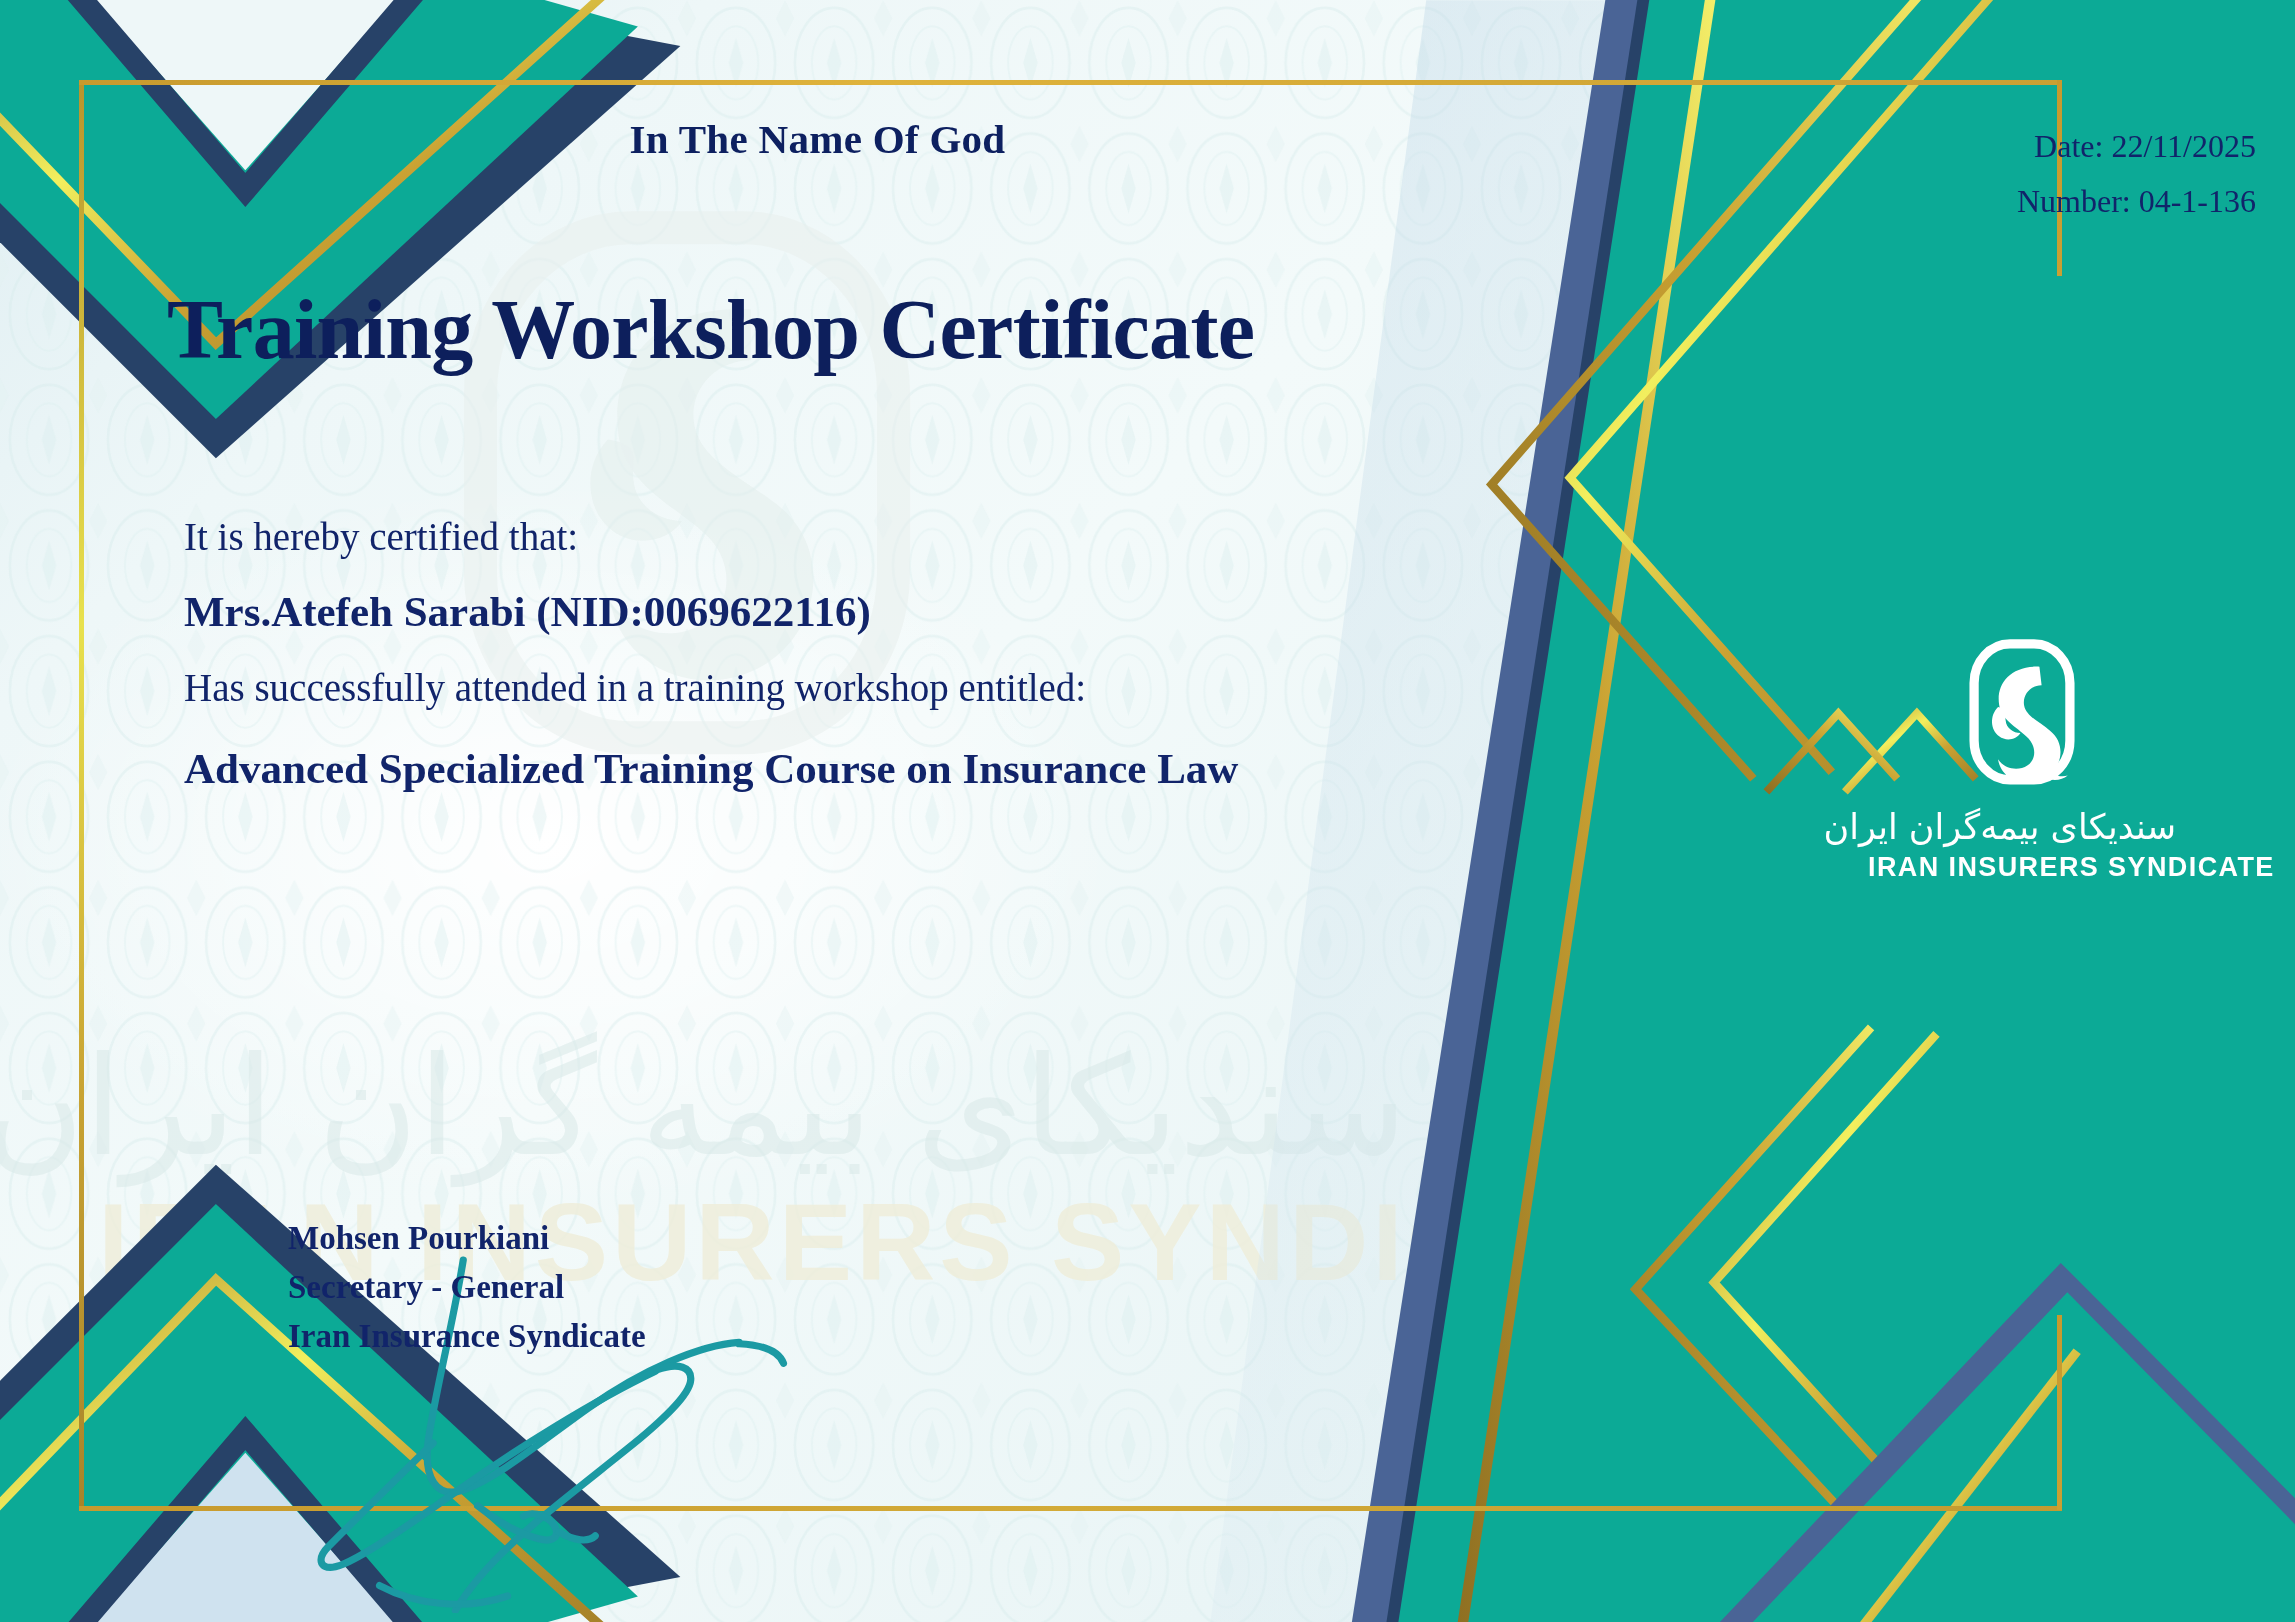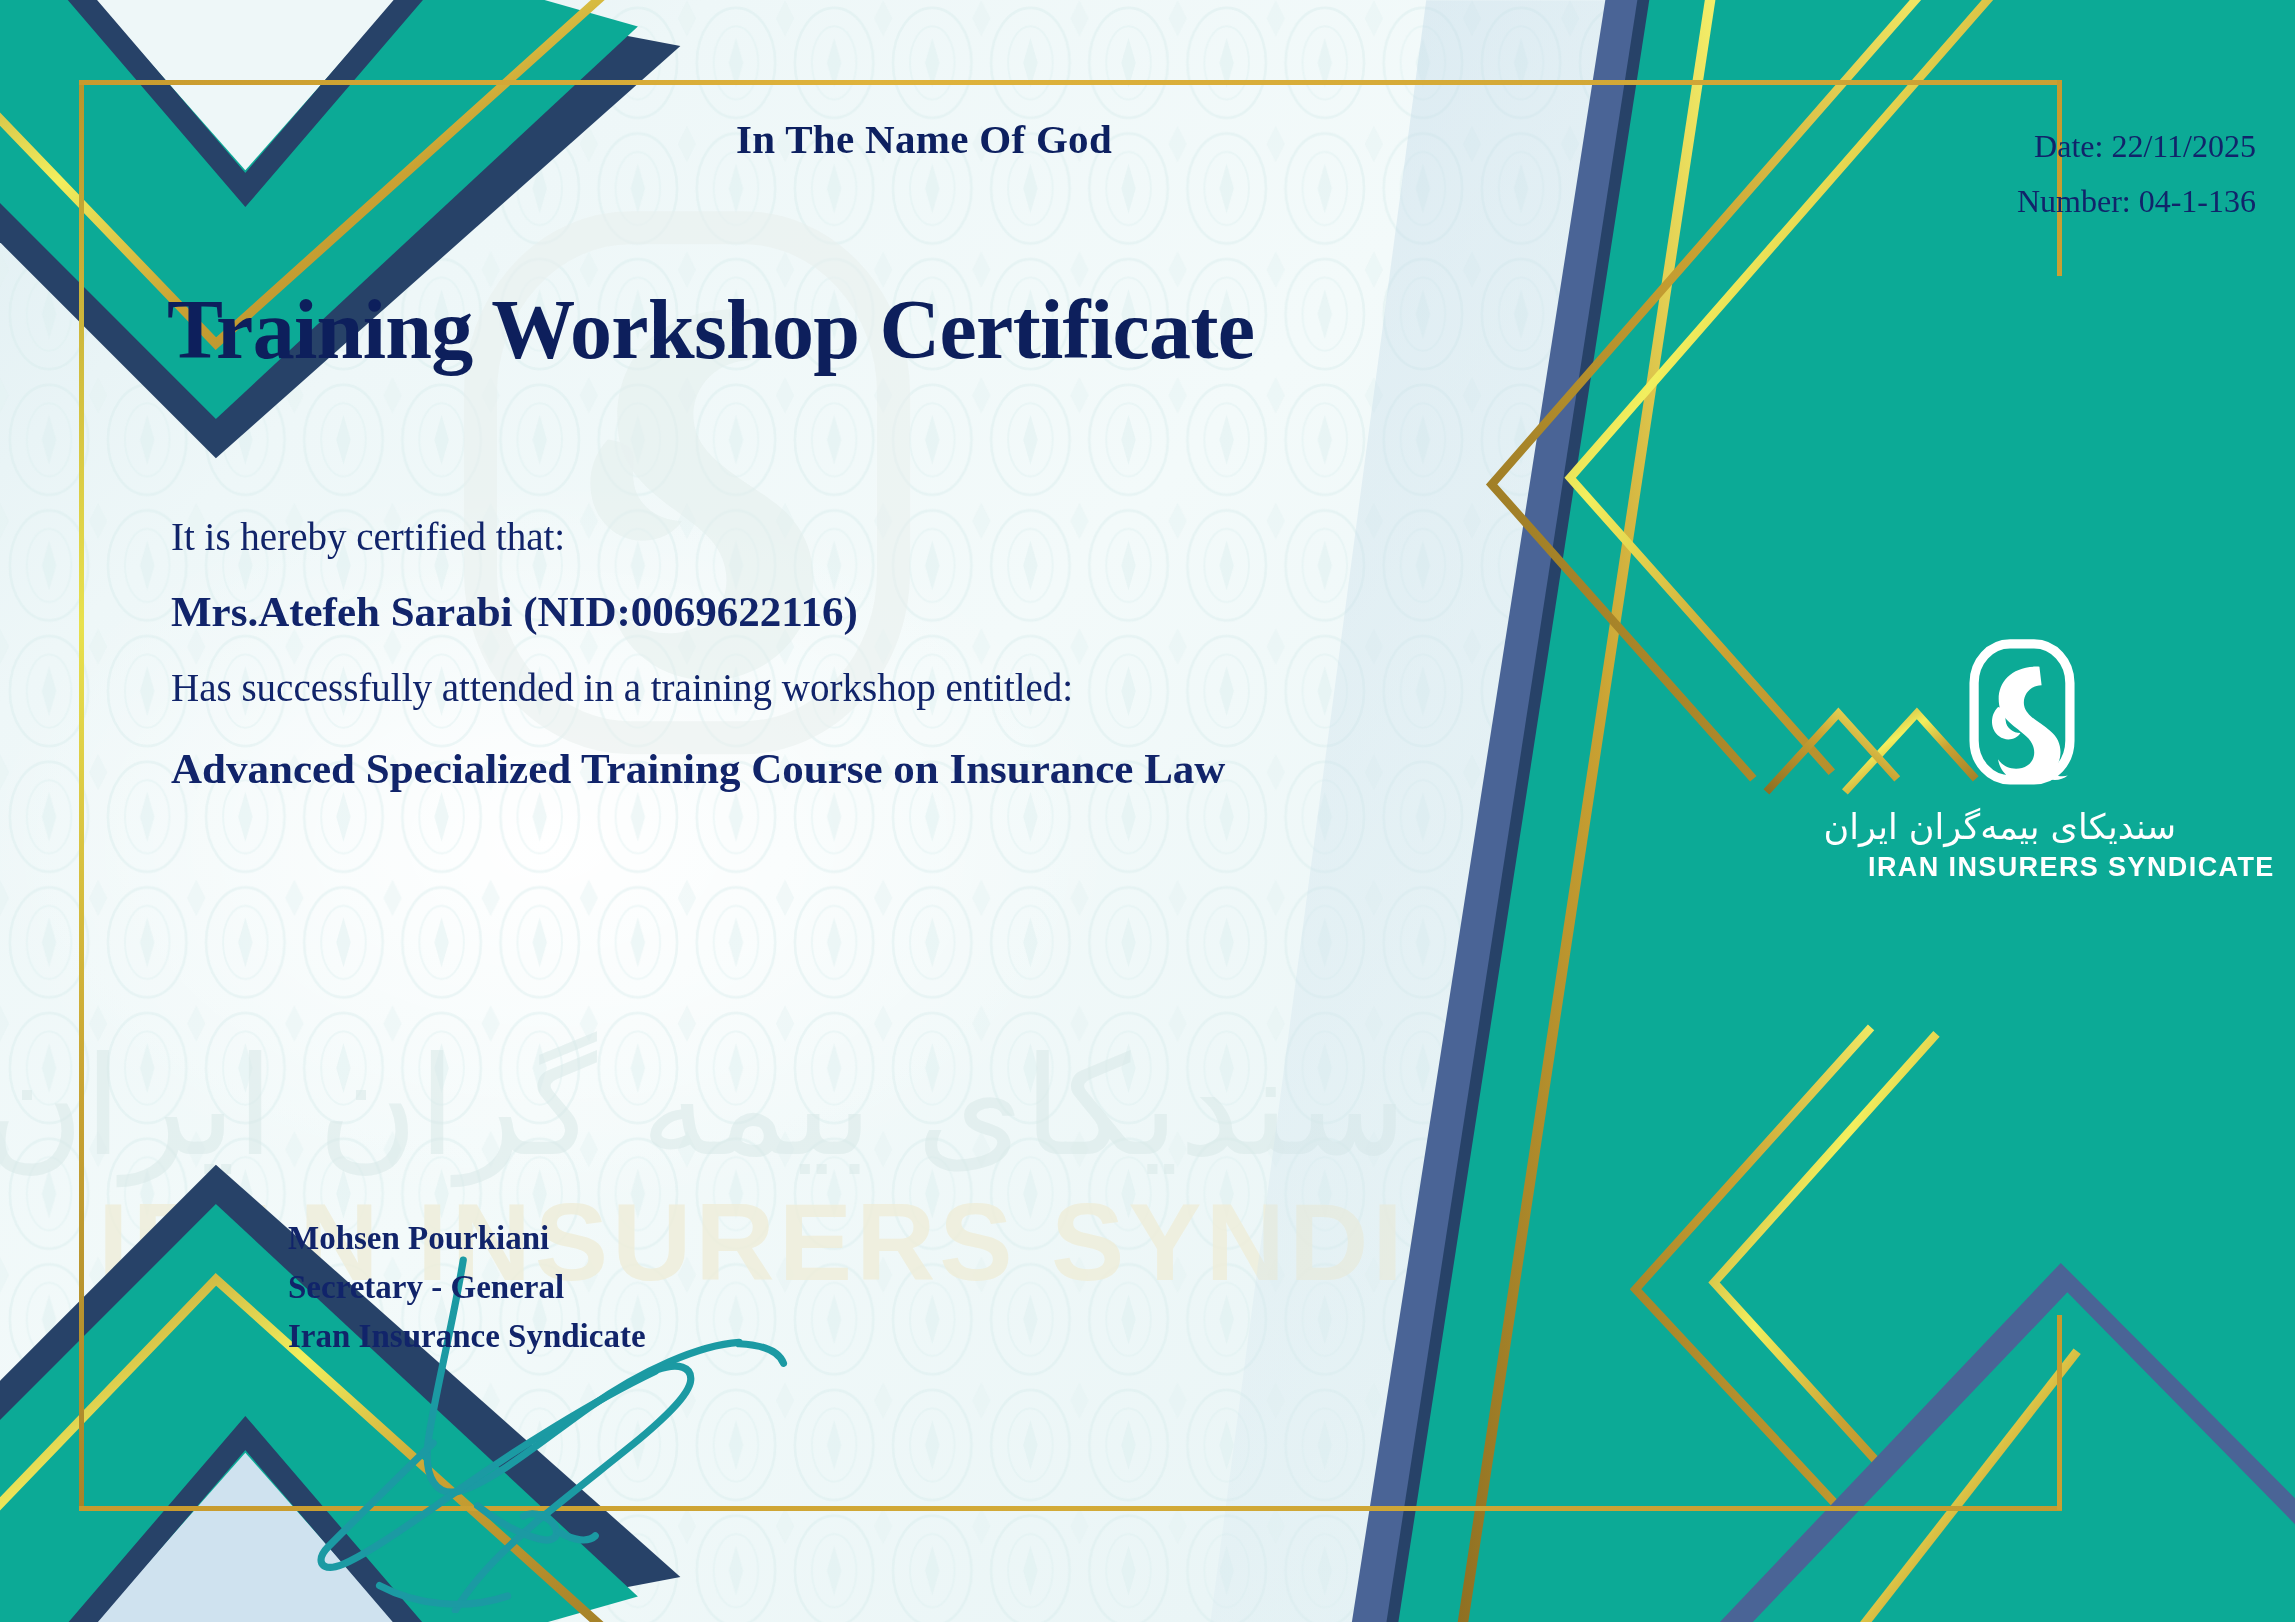--- a/index.html
+++ b/index.html
@@ -36,30 +36,30 @@
            background:linear-gradient(90deg,#c79a2e,#d3ab38 50%,#c49b30);}
   .frame-r1{position:absolute;left:2057px;top:80px;width:4.6px;height:196px;
             background:linear-gradient(180deg,#c79a2e,#caa033);}
   .frame-r2{position:absolute;left:2057px;top:1315px;width:4.6px;height:195px;
             background:linear-gradient(180deg,#c79a2e,#caa033);}
 
   
   .deco{position:absolute;inset:0;}
 
   
-  .bismillah{position:absolute;left:523px;top:115px;width:589px;text-align:right;
+  .bismillah{position:absolute;left:523px;top:115px;width:589px;text-align:center;
              font-size:41px;font-weight:700;color:#0d2060;letter-spacing:0.3px;}
   .meta{position:absolute;right:39px;top:119px;text-align:right;color:#11246a;
         font-size:32px;line-height:1.72;margin-left:16px;}
   .meta div{white-space:nowrap;}
 
   .title{position:absolute;left:167px;top:281px;font-size:84px;font-weight:700;
          color:#0d1f5c;letter-spacing:-0.7px;white-space:nowrap;}
 
-  .body{position:absolute;left:171px;top:517px;width:1302px;color:#11246a;}
+  .body{position:absolute;left:184px;top:517px;width:1302px;color:#11246a;}
   .l-certified{font-size:39px;line-height:1.0;margin-bottom:34px;}
   .l-name{font-size:43px;font-weight:700;line-height:1.0;margin-bottom:35px;}
   .l-attended{font-size:39px;line-height:1.0;margin-bottom:30px;}
   .l-course{font-size:43px;font-weight:700;line-height:1.48;
             text-align:justify;text-align-last:left;width:1283px;margin-bottom:26px;}
   .l-hours{font-size:39px;line-height:1.0;margin-top:11.8px;}
   .l-hours b{font-weight:700;}
 
   
   .sig{position:absolute;left:288px;top:1214px;color:#11246a;

